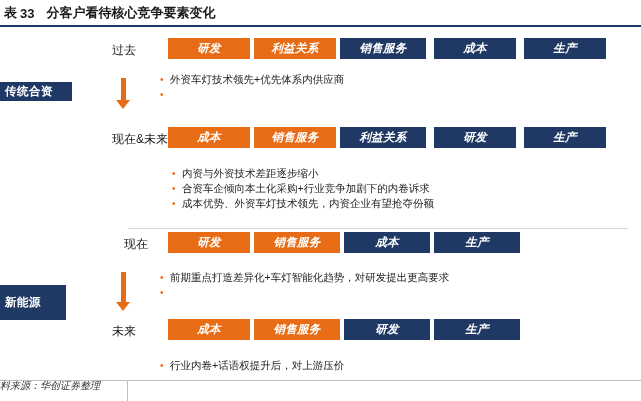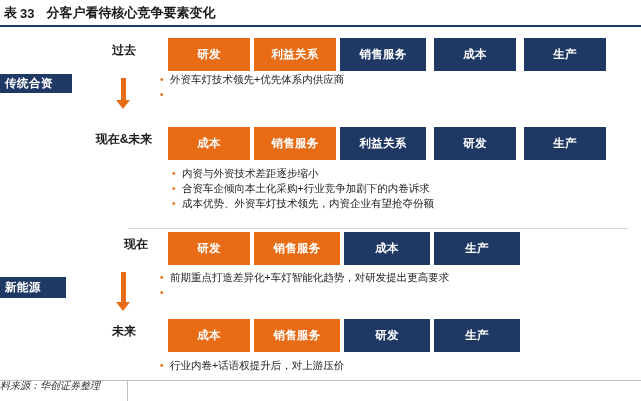--- a/index.html
+++ b/index.html
@@ -42,45 +42,47 @@
     position: absolute;
     left: 0;
     background: #1f3864;
     color: #ffffff;
     font-size: 11.5px;
     font-weight: bold;
     display: flex;
     align-items: center;
     padding-left: 5px;
     letter-spacing: 0.5px;
+    margin-top: 8px;
   }
   #cat-traditional { top: 74px; width: 72px; height: 19px; }
-  #cat-newenergy   { top: 277px; width: 66px; height: 21px; text-align: center; }
+  #cat-newenergy   { top: 277px; width: 66px; height: 35px; text-align: center; }
 
   
   .stage-label {
     position: absolute;
     font-size: 12px;
-    font-weight: bold;
+    font-weight: normal;
     color: #1a1a1a;
     text-align: center;
     width: 88px;
   }
 
   
   .box {
     position: absolute;
-    height: 33px;
+    height: 21px;
     display: flex;
     align-items: center;
     justify-content: center;
     color: #ffffff;
     font-size: 11.5px;
     font-weight: bold;
     letter-spacing: 0.3px;
+    font-style: italic;
   }
   .box.orange { background: #e86c16; }
   .box.navy   { background: #1f3864; }
 
   
   .bullets {
     position: absolute;
     font-size: 10.5px;
     color: #222222;
     line-height: 15px;
@@ -180,21 +182,21 @@
     <div class="bline">
       <span class="bdot">•</span>
     </div>
   </div>
 
   <div class="arrow" style="left:116px; top:78px;">
     <div class="shaft" style="height:22px;"></div>
     <div class="head"></div>
   </div>
 
-  <div class="stage-label" style="left:80px; top:131px;">现在&amp;未来</div>
+  <div class="stage-label" style="left:80px; top:131px;text-align:right;">现在&amp;未来</div>
   <div class="box orange" style="left:168px; top:127px; width:82px;">成本</div>
   <div class="box orange" style="left:254px; top:127px; width:82px;">销售服务</div>
   <div class="box navy" style="left:340px; top:127px; width:86px;">利益关系</div>
   <div class="box navy" style="left:434px; top:127px; width:82px;">研发</div>
   <div class="box navy" style="left:524px; top:127px; width:82px;">生产</div>
 
   <div class="bullets" style="left:172px; top:166px;">
     <div class="bline">
       <span class="bdot">•</span>
       <span>内资与外资技术差距逐步缩小</span>

